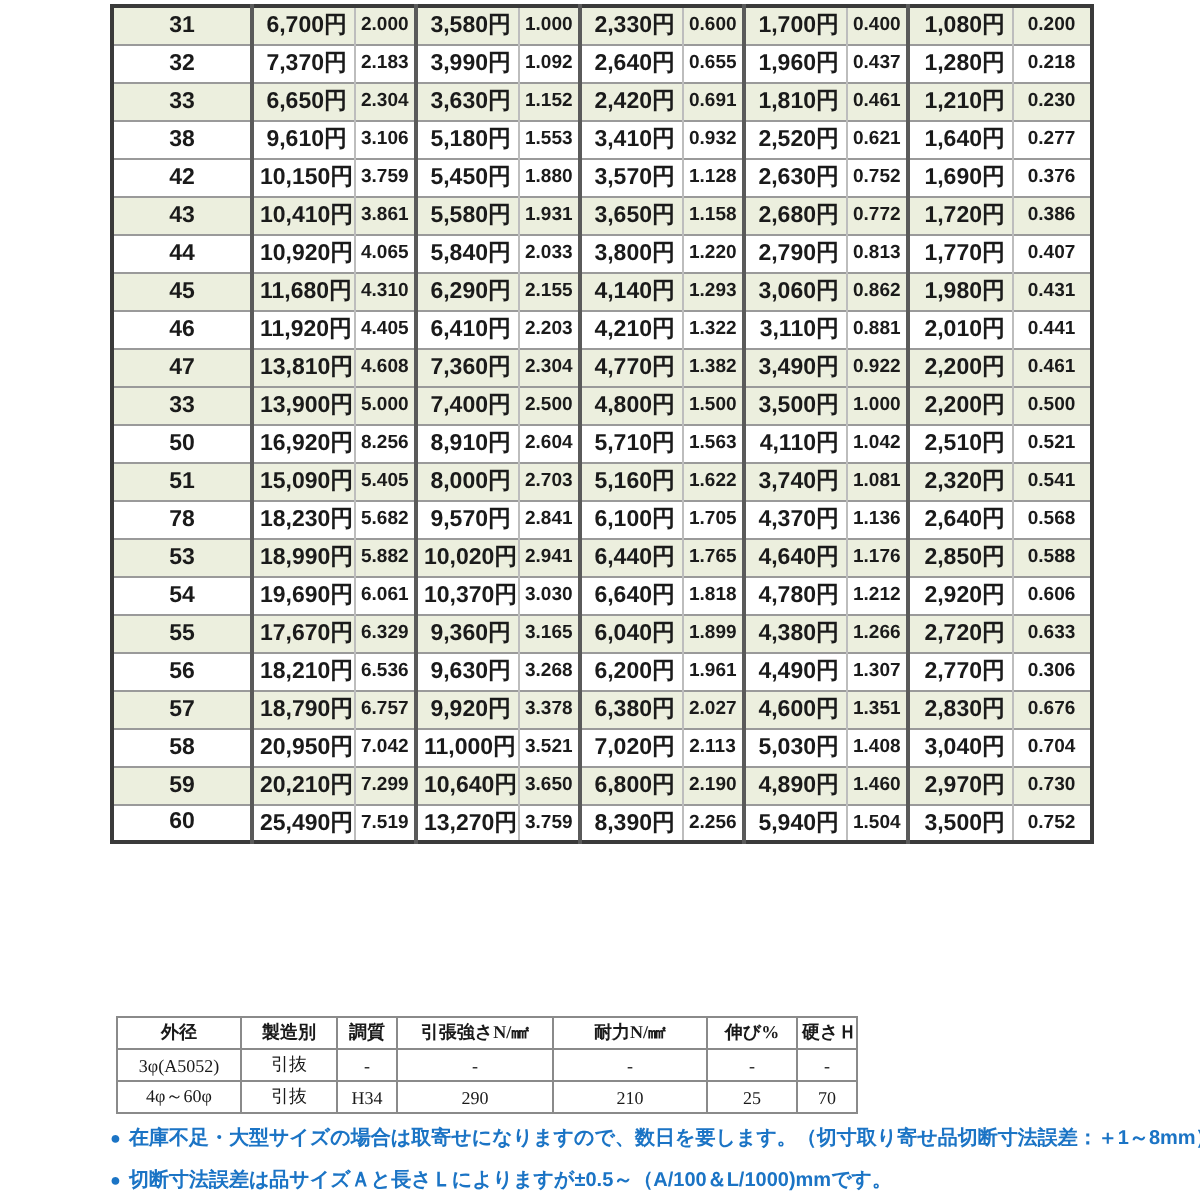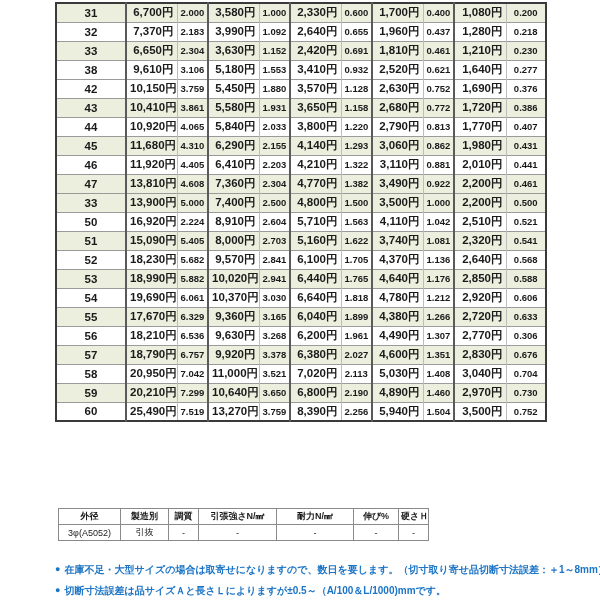--- a/index.html
+++ b/index.html
@@ -49,20 +49,21 @@
     border-left: 1px solid #bdbdbd;
   }
 
   
   .spec-table-wrap { position: absolute; left: 58px; top: 508px; }
   table.spec-table {
     border-collapse: collapse;
     table-layout: fixed;
     width: 370px;
     border: 1.5px solid #555;
+    font-family: Liberation Serif, serif;
   }
   table.spec-table th, table.spec-table td {
     border: 1px solid #8a8a8a;
     height: 16px;
     font-size: 9px;
     text-align: center;
     white-space: nowrap;
     overflow: hidden;
     padding: 0 2px;
     background: #ffffff;
@@ -242,21 +243,21 @@
             <td class="price-cell">4,800円</td>
             <td class="ratio-cell">1.500</td>
             <td class="price-cell">3,500円</td>
             <td class="ratio-cell">1.000</td>
             <td class="price-cell">2,200円</td>
             <td class="ratio-cell">0.500</td>
           </tr>
           <tr class="plain">
             <td class="size-cell">50</td>
             <td class="price-cell">16,920円</td>
-            <td class="ratio-cell">2.224</td>
+            <td class="ratio-cell">8.256</td>
             <td class="price-cell">8,910円</td>
             <td class="ratio-cell">2.604</td>
             <td class="price-cell">5,710円</td>
             <td class="ratio-cell">1.563</td>
             <td class="price-cell">4,110円</td>
             <td class="ratio-cell">1.042</td>
             <td class="price-cell">2,510円</td>
             <td class="ratio-cell">0.521</td>
           </tr>
           <tr class="shaded">
@@ -266,21 +267,21 @@
             <td class="price-cell">8,000円</td>
             <td class="ratio-cell">2.703</td>
             <td class="price-cell">5,160円</td>
             <td class="ratio-cell">1.622</td>
             <td class="price-cell">3,740円</td>
             <td class="ratio-cell">1.081</td>
             <td class="price-cell">2,320円</td>
             <td class="ratio-cell">0.541</td>
           </tr>
           <tr class="plain">
-            <td class="size-cell">52</td>
+            <td class="size-cell">78</td>
             <td class="price-cell">18,230円</td>
             <td class="ratio-cell">5.682</td>
             <td class="price-cell">9,570円</td>
             <td class="ratio-cell">2.841</td>
             <td class="price-cell">6,100円</td>
             <td class="ratio-cell">1.705</td>
             <td class="price-cell">4,370円</td>
             <td class="ratio-cell">1.136</td>
             <td class="price-cell">2,640円</td>
             <td class="ratio-cell">0.568</td>
@@ -418,20 +419,29 @@
       <tbody>
           <tr>
             <td>3φ(A5052)</td>
             <td>引抜</td>
             <td>-</td>
             <td>-</td>
             <td>-</td>
             <td>-</td>
             <td>-</td>
           </tr>
+          <tr>
+            <td>4φ～60φ</td>
+            <td>引抜</td>
+            <td>H34</td>
+            <td>290</td>
+            <td>210</td>
+            <td>25</td>
+            <td>70</td>
+          </tr>
         </tbody>
     </table>
   </div>
 
   <div class="notes">
       <div class="note" style="color: rgb(27, 116, 197);">
         <span class="bullet">●</span>
         <span>在庫不足・大型サイズの場合は取寄せになりますので、数日を要します。（切寸取り寄せ品切断寸法誤差：＋1～8mm）</span>
       </div>
       <div class="note" style="color: rgb(27, 116, 197);">

